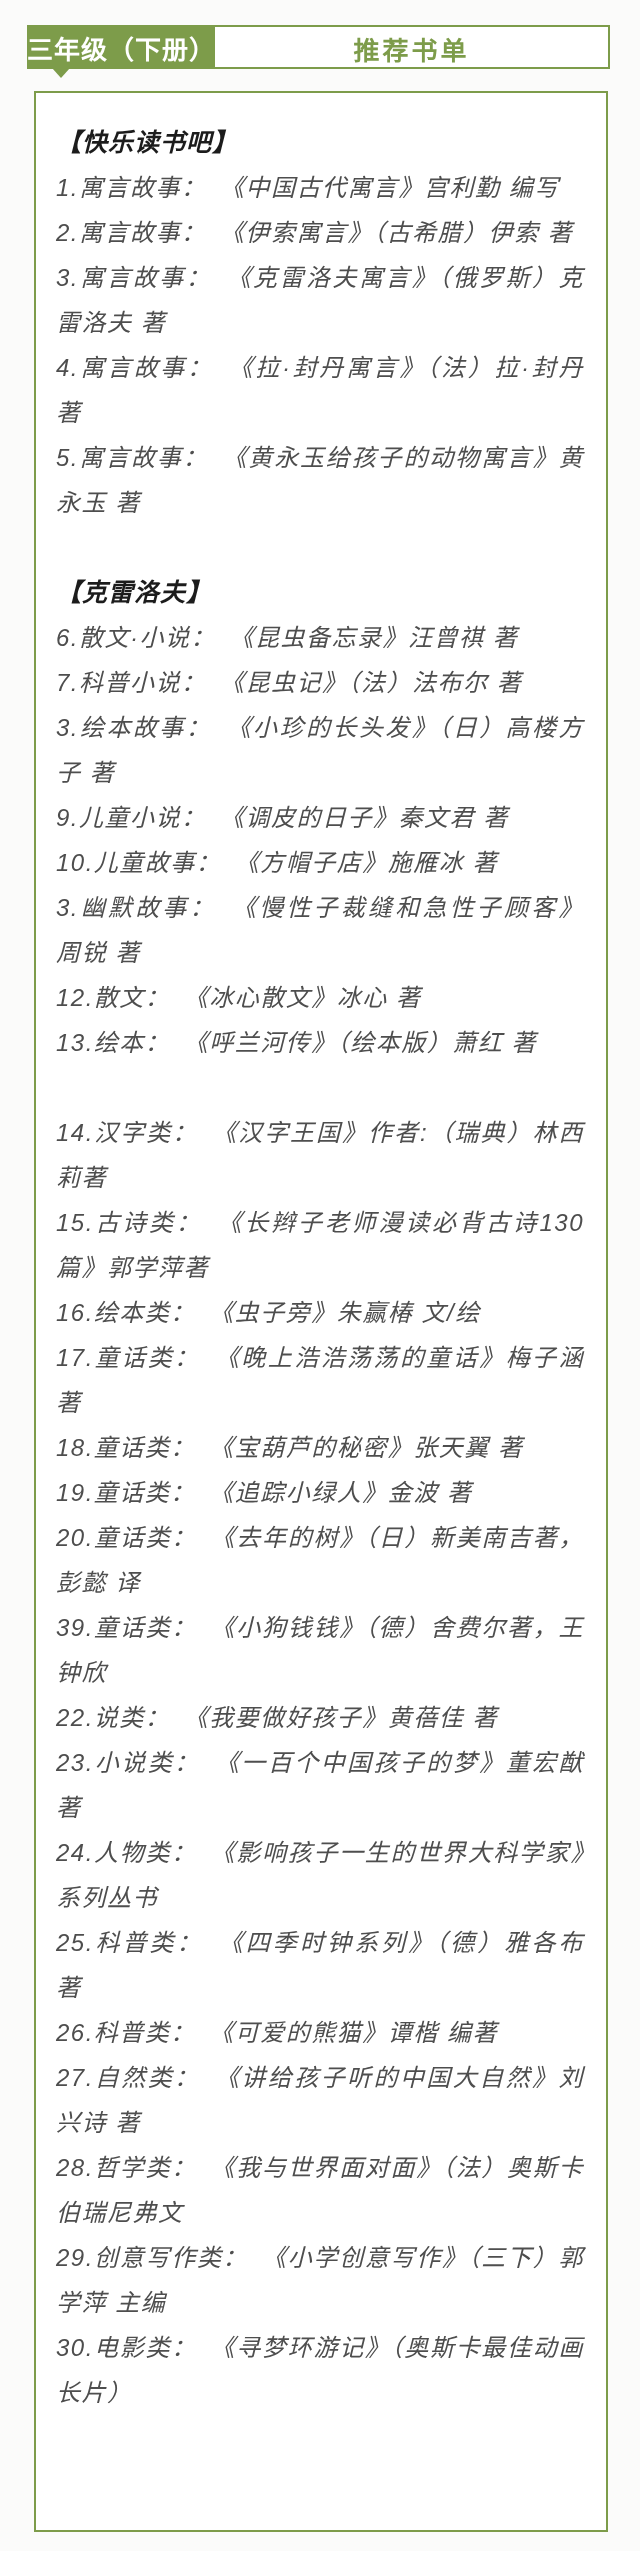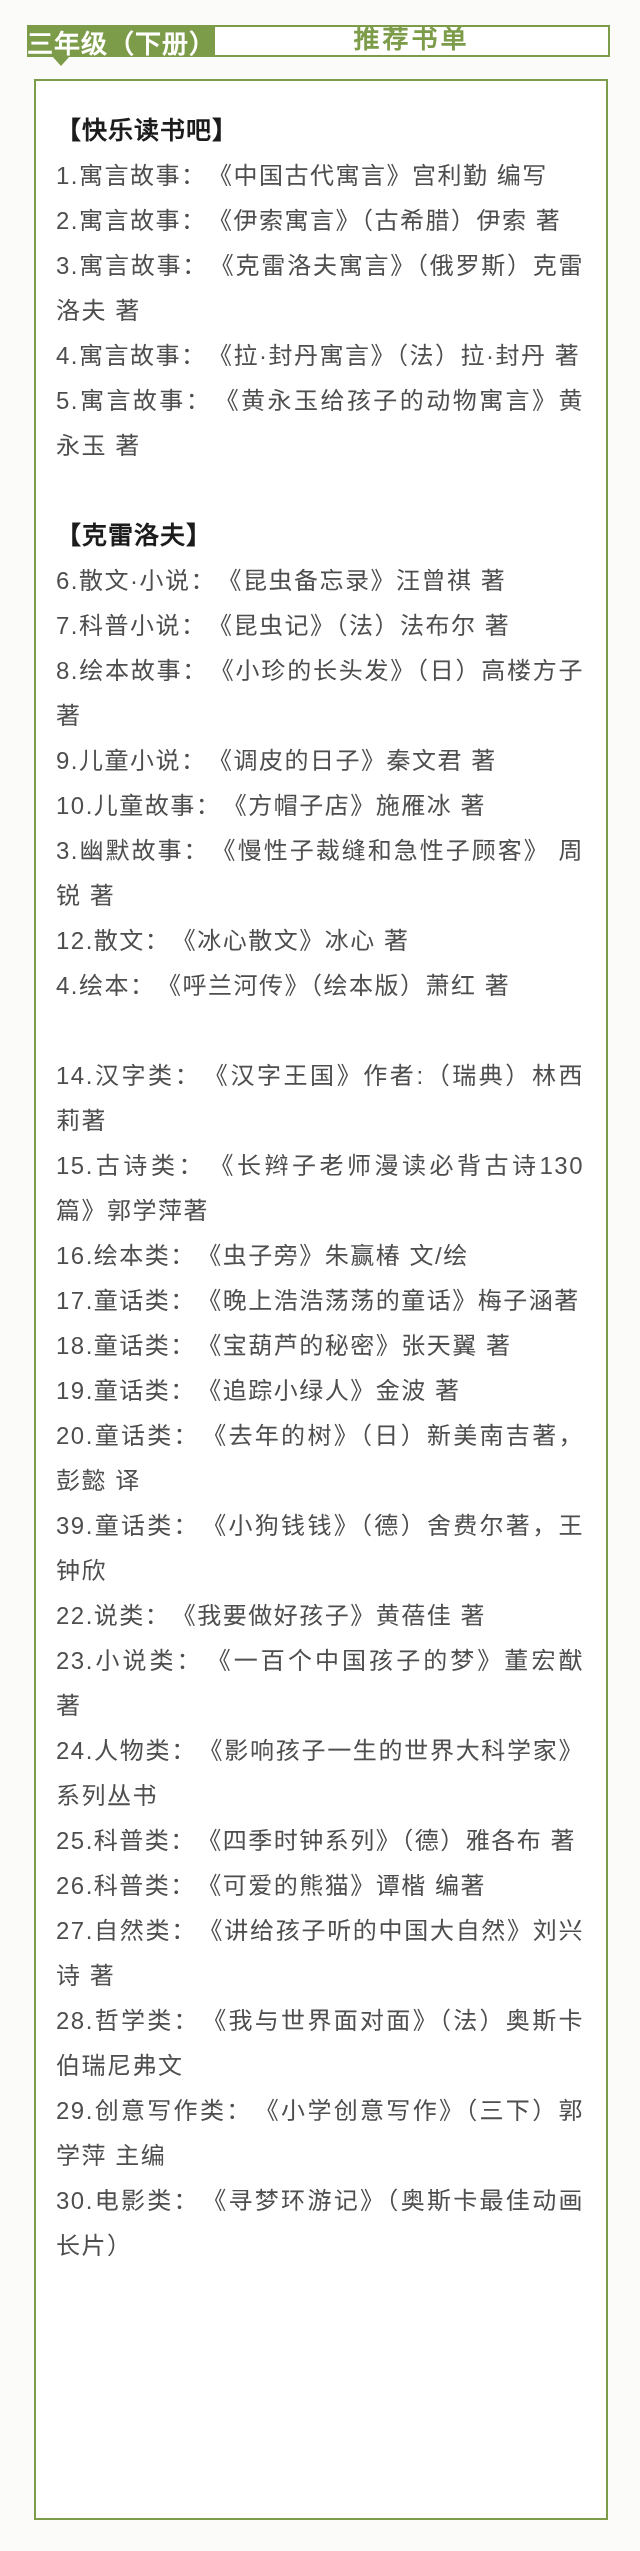--- a/index.html
+++ b/index.html
@@ -12,21 +12,21 @@
   *{box-sizing:border-box;}
   html,body{margin:0;padding:0;}
   body{
     width:640px;height:2551px;overflow:hidden;
     background:var(--page-bg);
     font-family:"Liberation Sans","DejaVu Sans",sans-serif;
   }
   .header{
     display:flex;
     margin:25px 30px 0 27px;
-    height:32px;
+    height:44px;
   }
   .grade-tab{
     position:relative;
     width:188px;
     background:var(--green);
     color:#ffffff;
     font-weight:bold;
     font-size:26px;
     letter-spacing:1px;
     display:flex;align-items:center;justify-content:center;
@@ -49,20 +49,21 @@
     font-size:26px;
     letter-spacing:3px;
     display:flex;align-items:flex-end;justify-content:center;
   }
   .content-box{
     margin:22px 32px 0 34px;
     min-height:2441px;
     background:var(--panel-bg);
     border:2px solid var(--green);
     padding:27px 22px 30px 20px;
+    font-style:italic;
   }
   .book-section + .book-section{
     margin-top:45px;
   }
   .section-heading{
     margin:0;
     font-size:25px;
     line-height:45px;
     font-weight:bold;
     color:var(--heading-text);
@@ -101,26 +102,26 @@
       <p class="book-item">2.寓言故事：　《伊索寓言》（古希腊）伊索 著</p>
       <p class="book-item">3.寓言故事：　《克雷洛夫寓言》（俄罗斯）克雷洛夫 著</p>
       <p class="book-item">4.寓言故事：　《拉·封丹寓言》（法）拉·封丹 著</p>
       <p class="book-item">5.寓言故事：　《黄永玉给孩子的动物寓言》黄永玉 著</p>
     </section>
 
     <section class="book-section">
       <h2 class="section-heading">【克雷洛夫】</h2>
       <p class="book-item">6.散文·小说：　《昆虫备忘录》汪曾祺 著</p>
       <p class="book-item">7.科普小说：　《昆虫记》（法）法布尔 著</p>
-      <p class="book-item">8.绘本故事：　《小珍的长头发》（日）高楼方子 著</p>
+      <p class="book-item">3.绘本故事：　《小珍的长头发》（日）高楼方子 著</p>
       <p class="book-item">9.儿童小说：　《调皮的日子》秦文君 著</p>
       <p class="book-item">10.儿童故事：　《方帽子店》施雁冰 著</p>
       <p class="book-item">3.幽默故事：　《慢性子裁缝和急性子顾客》 周锐 著</p>
       <p class="book-item">12.散文：　《冰心散文》冰心 著</p>
-      <p class="book-item">4.绘本：　《呼兰河传》（绘本版）萧红 著</p>
+      <p class="book-item">13.绘本：　《呼兰河传》（绘本版）萧红 著</p>
     </section>
 
     <section class="book-section">
       <p class="book-item">14.汉字类：　《汉字王国》作者:（瑞典）林西莉著</p>
       <p class="book-item">15.古诗类：　《长辫子老师漫读必背古诗130篇》郭学萍著</p>
       <p class="book-item">16.绘本类：　《虫子旁》朱赢椿 文/绘</p>
       <p class="book-item">17.童话类：　《晚上浩浩荡荡的童话》梅子涵著</p>
       <p class="book-item">18.童话类：　《宝葫芦的秘密》张天翼 著</p>
       <p class="book-item">19.童话类：　《追踪小绿人》金波 著</p>
       <p class="book-item">20.童话类：　《去年的树》（日）新美南吉著，彭懿 译</p>

